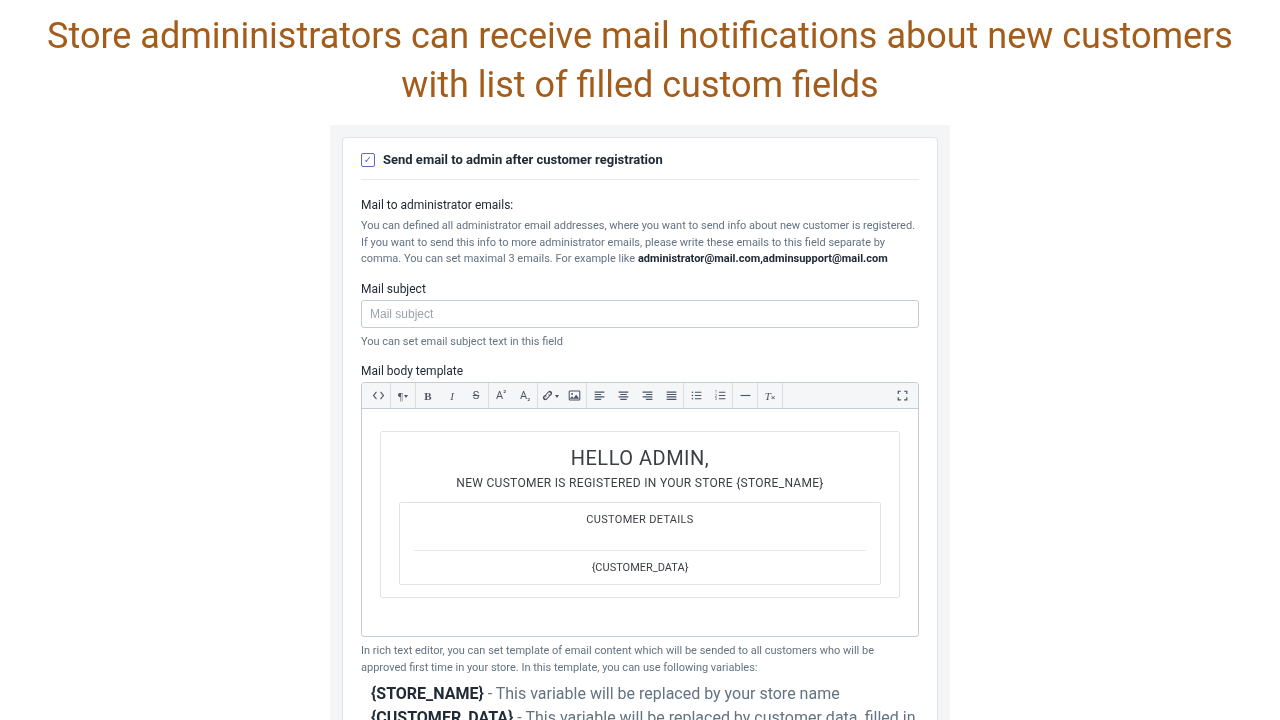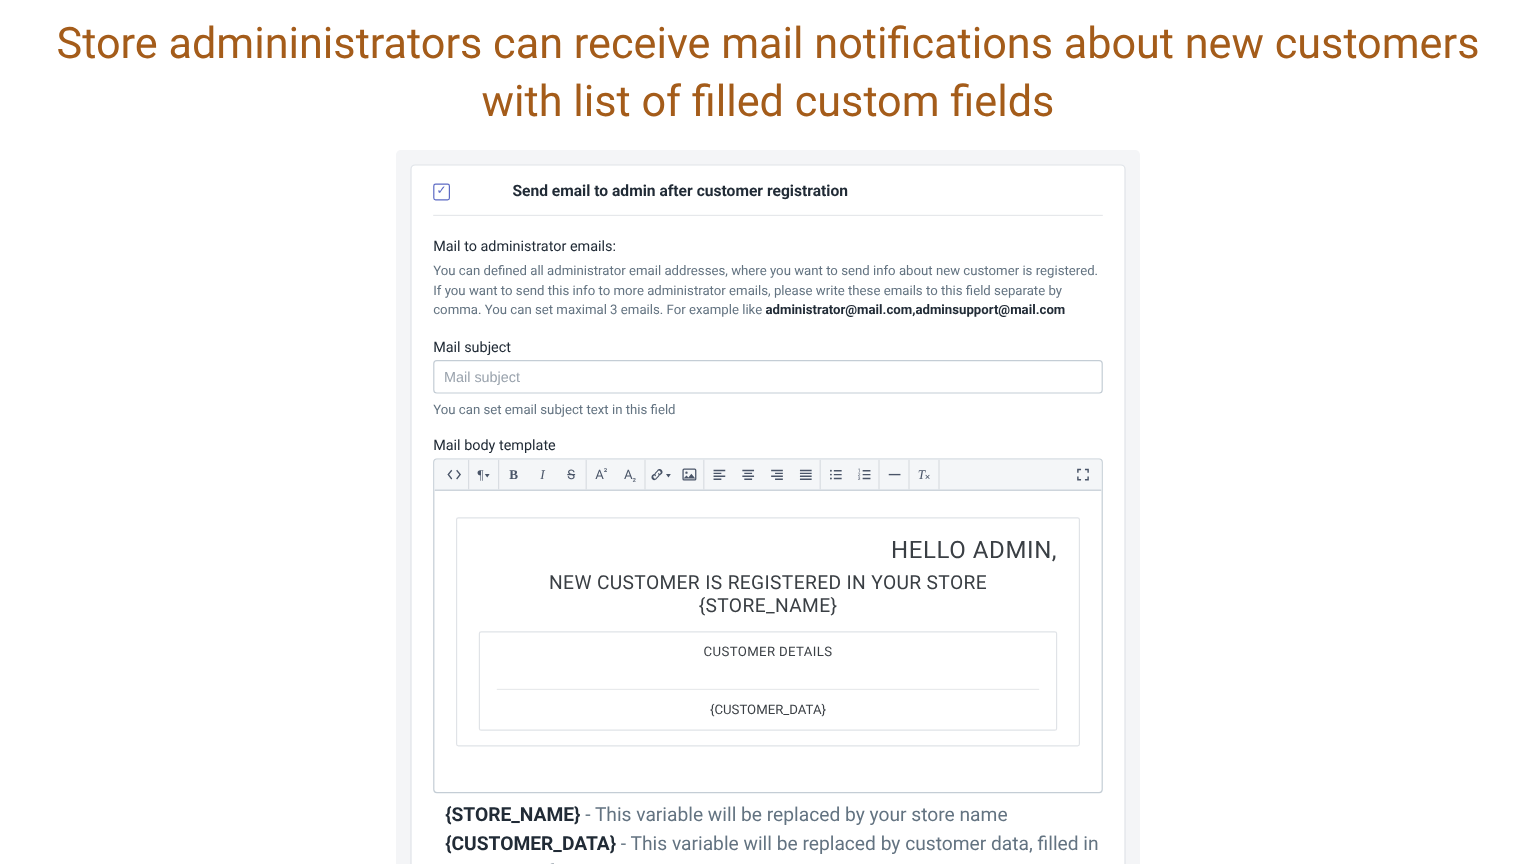--- a/index.html
+++ b/index.html
@@ -2,38 +2,38 @@
 <html><head>
 <meta charset="utf-8">
 <style>
 * { box-sizing: border-box; margin: 0; padding: 0; }
 body { font-family: -apple-system, BlinkMacSystemFont, "Segoe UI", Roboto, sans-serif; background: #fff; width: 1280px; height: 720px; overflow: hidden; }
 .page-title { color: #a45c1a; font-size: 36px; font-weight: 400; text-align: center; padding: 12px 40px 16px; line-height: 1.35; }
 .panel-wrap { width: 620px; margin: 0 auto; background: #f4f5f7; padding: 12px; border-radius: 4px; }
 .panel { background: #fff; border: 1px solid #dfe3e8; border-radius: 4px; padding: 14px 18px 16px; }
 .section-header { display: flex; align-items: center; gap: 8px; padding-bottom: 12px; border-bottom: 1px solid #e6e8eb; margin-bottom: 18px; }
 .checkbox { width: 14px; height: 14px; border: 1.5px solid #5c6ac4; border-radius: 2px; display: flex; align-items: center; justify-content: center; color: #5c6ac4; font-size: 10px; line-height: 1; cursor: pointer; }
-.section-title { font-size: 13px; font-weight: 700; color: #212b36; margin-left: 44px; }
+.section-title { font-size: 13px; font-weight: 700; color: #212b36; }
 .field-label { font-size: 12px; color: #212b36; margin-bottom: 4px; display: block; }
 .text-input { width: 100%; border: 1px solid #c4cdd5; border-radius: 3px; padding: 6px 8px; font-size: 12px; color: #212b36; outline: none; }
 .text-input::placeholder { color: #9aa3ad; }
 .help-text { font-size: 11px; color: #637381; line-height: 1.5; margin-top: 6px; }
 .help-text b { color: #212b36; }
 .field-group { margin-bottom: 14px; }
 .editor { border: 1px solid #c4cdd5; border-radius: 3px; overflow: hidden; }
 .toolbar { background: #f4f6f8; border-bottom: 1px solid #c4cdd5; display: flex; align-items: center; height: 26px; padding: 0 4px; position: relative; }
 .tb-group { display: flex; align-items: center; border-right: 1px solid #d9dde2; height: 100%; }
 .tb-btn { width: 24px; height: 24px; display: flex; align-items: center; justify-content: center; color: #4a5568; font-size: 11px; cursor: pointer; background: transparent; border: none; font-family: inherit; }
 .tb-btn svg { width: 13px; height: 13px; fill: #4a5568; }
 .tb-btn.caret::after { content: ""; border-top: 3px solid #4a5568; border-left: 2.5px solid transparent; border-right: 2.5px solid transparent; margin-left: 1px; margin-top: 1px; }
 .tb-expand { position: absolute; right: 4px; }
 .editor-body { padding: 22px 18px 38px; }
 .mail-preview { border: 1px solid #e0e3e7; border-radius: 2px; padding: 14px 18px 12px; }
-.mail-h1 { font-size: 20px; font-weight: 400; color: #3a3f44; text-align: right; letter-spacing: 0.5px; }
-.mail-h2 { font-size: 16px; color: #3a3f44; text-align: center; margin-top: 6px; letter-spacing: 0.3px; }
+.mail-h1 { font-size: 20px; font-weight: 400; color: #3a3f44; text-align: center; letter-spacing: 0.5px; }
+.mail-h2 { font-size: 12px; color: #3a3f44; text-align: center; margin-top: 6px; letter-spacing: 0.3px; }
 .mail-box { border: 1px solid #e0e3e7; border-radius: 2px; margin-top: 12px; padding: 10px 14px; }
 .mail-box-title { font-size: 11px; color: #3a3f44; text-align: center; padding-bottom: 24px; border-bottom: 1px solid #e8eaec; letter-spacing: 0.3px; }
 .mail-box-content { font-size: 11px; color: #3a3f44; text-align: center; padding-top: 10px; }
 .vars { margin: 6px 0 0 10px; }
 .var-line { font-size: 16px; color: #637381; line-height: 1.5; }
 .var-line b { color: #212b36; }
 .bold-serif { font-family: Georgia, serif; font-weight: 700; }
 .sub { font-size: 8px; position: relative; top: 2px; }
 .sup { font-size: 8px; position: relative; top: -2px; }
 </style>
@@ -169,20 +169,21 @@
           <div class="mail-preview">
             <div class="mail-h1">HELLO ADMIN,</div>
             <div class="mail-h2">NEW CUSTOMER IS REGISTERED IN YOUR STORE {STORE_NAME}</div>
             <div class="mail-box">
               <div class="mail-box-title">CUSTOMER DETAILS</div>
               <div class="mail-box-content">{CUSTOMER_DATA}</div>
             </div>
           </div>
         </div>
       </div>
+      <div class="help-text">In rich text editor, you can set template of email content which will be sended to all customers who will be approved first time in your store. In this template, you can use following variables:</div>
       <div class="vars">
         <div class="var-line"><b>{STORE_NAME}</b><span> - This variable will be replaced by your store name</span></div>
         <div class="var-line"><b>{CUSTOMER_DATA}</b><span> - This variable will be replaced by customer data, filled in registration form</span></div>
       </div>
     </div>
 
   </div>
 </div>
 
 </body></html>

